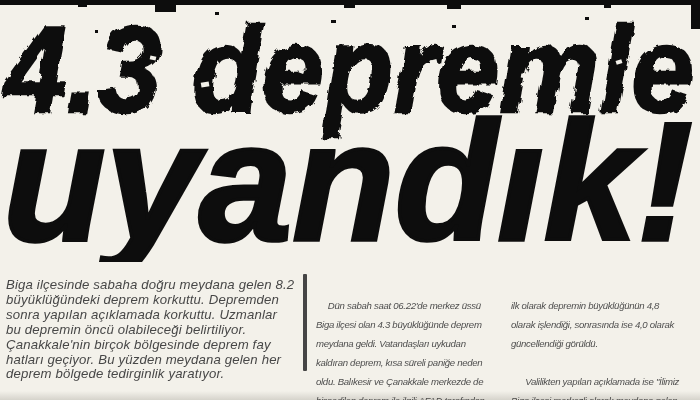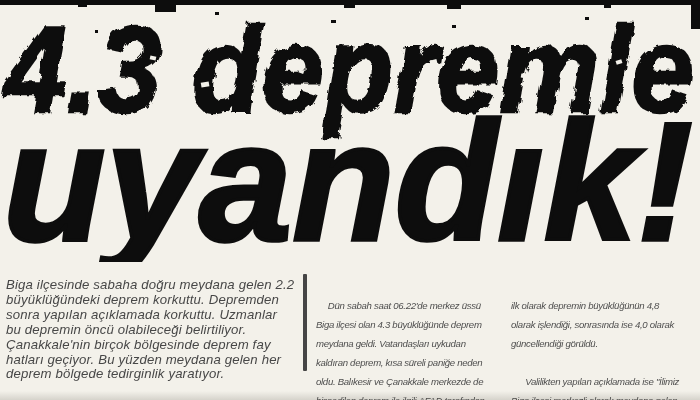--- a/index.html
+++ b/index.html
@@ -80,21 +80,21 @@
       <g fill="#0d0d0d">
         <rect x="215" y="12" width="4" height="3"></rect>
         <rect x="331" y="20" width="5" height="3"></rect>
         <rect x="452" y="25" width="4" height="3"></rect>
         <rect x="585" y="17" width="4" height="3"></rect>
         <rect x="95" y="30" width="3" height="3"></rect>
       </g>
     </g>
   </svg>
 
-  <div class="bodytext lead">Biga ilçesinde sabaha doğru meydana gelen 2.2
+  <div class="bodytext lead">Biga ilçesinde sabaha doğru meydana gelen 8.2
 büyüklüğündeki deprem korkuttu. Depremden
 sonra yapılan açıklamada korkuttu. Uzmanlar
 bu depremin öncü olabileceği belirtiliyor.
 Çanakkale'nin birçok bölgesinde deprem fay
 hatları geçiyor. Bu yüzden meydana gelen her
 deprem bölgede tedirginlik yaratıyor.</div>
 
   <div class="divider"></div>
 
   <div class="bodytext col col2">     Dün sabah saat 06.22'de merkez üssü

